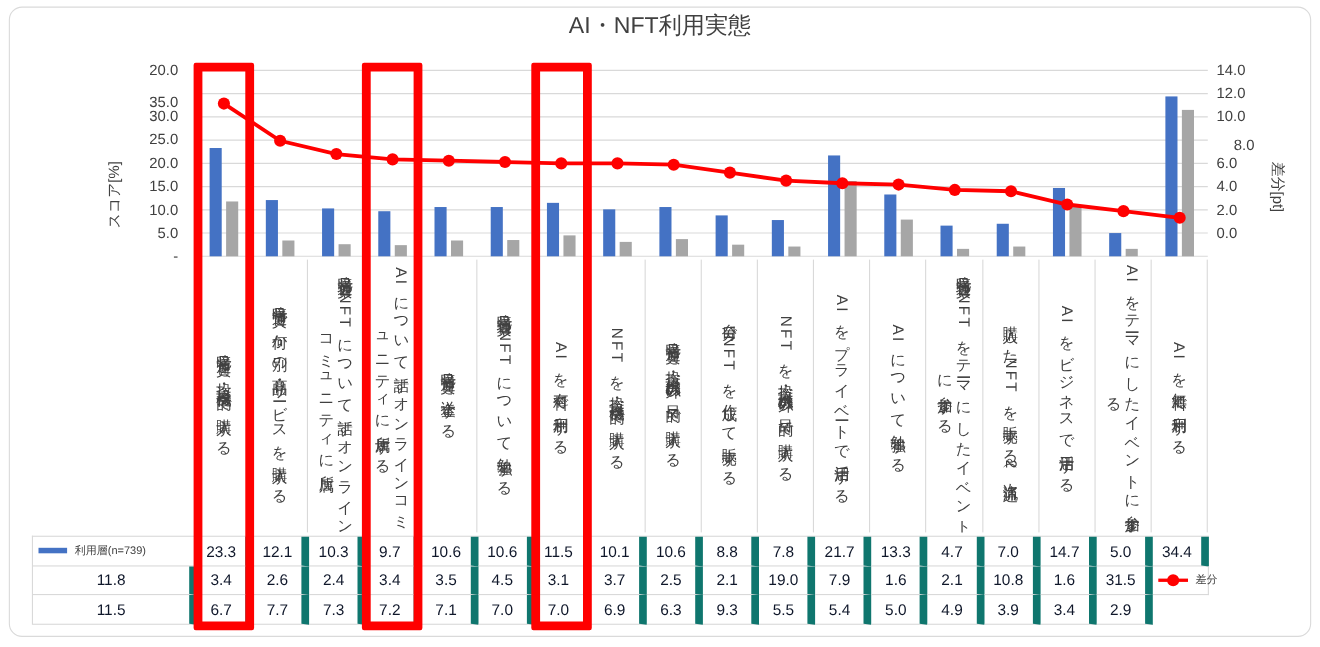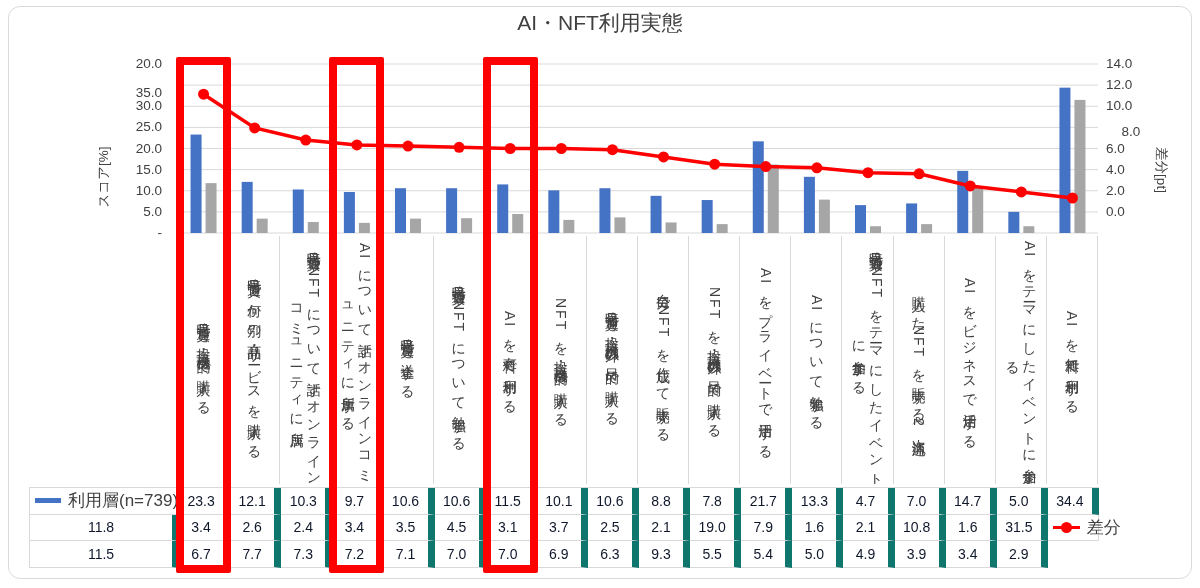--- a/index.html
+++ b/index.html
@@ -13,21 +13,21 @@
   .ytick{position:absolute;height:16px;line-height:16px;font-size:13.5px;color:#404040;z-index:1;}
   .ytick.left{left:112px;width:50px;text-align:right;}
   .ytick.right{left:1106px;width:50px;text-align:left;}
   #ax-left{position:absolute;left:104px;top:177px;transform:translate(-50%,-50%) rotate(-90deg);font-size:13.5px;white-space:nowrap;color:#404040;z-index:1;}
   #ax-right{position:absolute;left:1161px;top:170px;transform:translate(-50%,-50%) rotate(90deg);font-size:13.5px;white-space:nowrap;color:#404040;z-index:1;}
   #cats{position:absolute;left:178px;top:236px;height:248px;display:flex;z-index:1;}
   .cat{flex:0 0 auto;height:248px;box-sizing:border-box;border-right:1px solid #D9D9D9;display:flex;justify-content:center;overflow:hidden;}
   .cat:first-child{border-left:1px solid #D9D9D9;}
   .cat span{writing-mode:vertical-rl;text-orientation:mixed;height:100%;text-align:center;font-size:14px;line-height:1.22;letter-spacing:2px;color:#404040;}
   #legend-table{position:absolute;left:29px;top:487px;display:grid;border-top:1px solid #D9D9D9;border-left:1px solid #D9D9D9;z-index:2;background:transparent;}
-  .thead{display:flex;align-items:center;gap:7px;padding-left:5px;box-sizing:border-box;border-right:1px solid #D9D9D9;border-bottom:1px solid #D9D9D9;font-size:17px;color:#404040;white-space:nowrap;}
+  .thead{display:flex;align-items:center;gap:7px;padding-left:5px;box-sizing:border-box;border-right:1px solid #D9D9D9;border-bottom:1px solid #D9D9D9;font-size:10px;color:#404040;white-space:nowrap;}
   .tcell{display:flex;align-items:center;justify-content:center;box-sizing:border-box;border-right:7px solid #0f766e;border-bottom:1px solid #D9D9D9;font-size:14px;color:#0f172a;}
   .swatch-bar{display:inline-block;width:26px;height:5px;flex:0 0 auto;}
   .swatch-line{display:inline-block;width:27px;height:11px;position:relative;flex:0 0 auto;}
   .swatch-line i{position:absolute;display:block;}
   .swatch-line .ln{left:0;top:4px;width:27px;height:3px;}
   .swatch-line .dot{left:8px;top:0;width:11px;height:11px;border-radius:50%;}
   #highlights .hi{position:absolute;top:57px;height:516px;width:55px;box-sizing:border-box;border:8px solid #FF0000;border-radius:2px;z-index:5;}
 </style>
 </head>
 <body>

